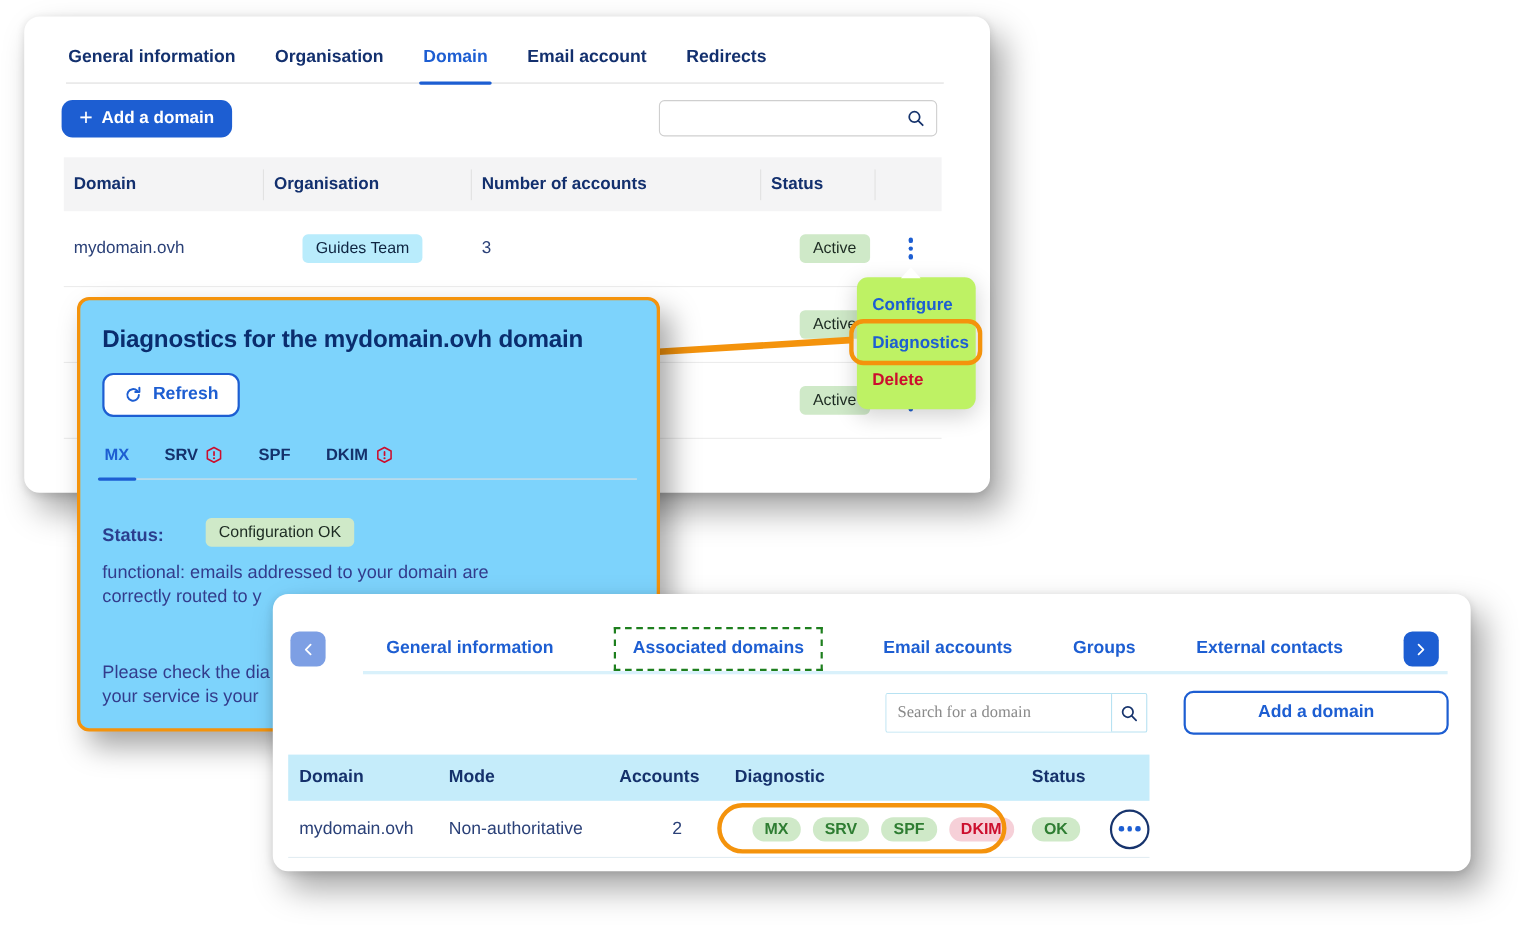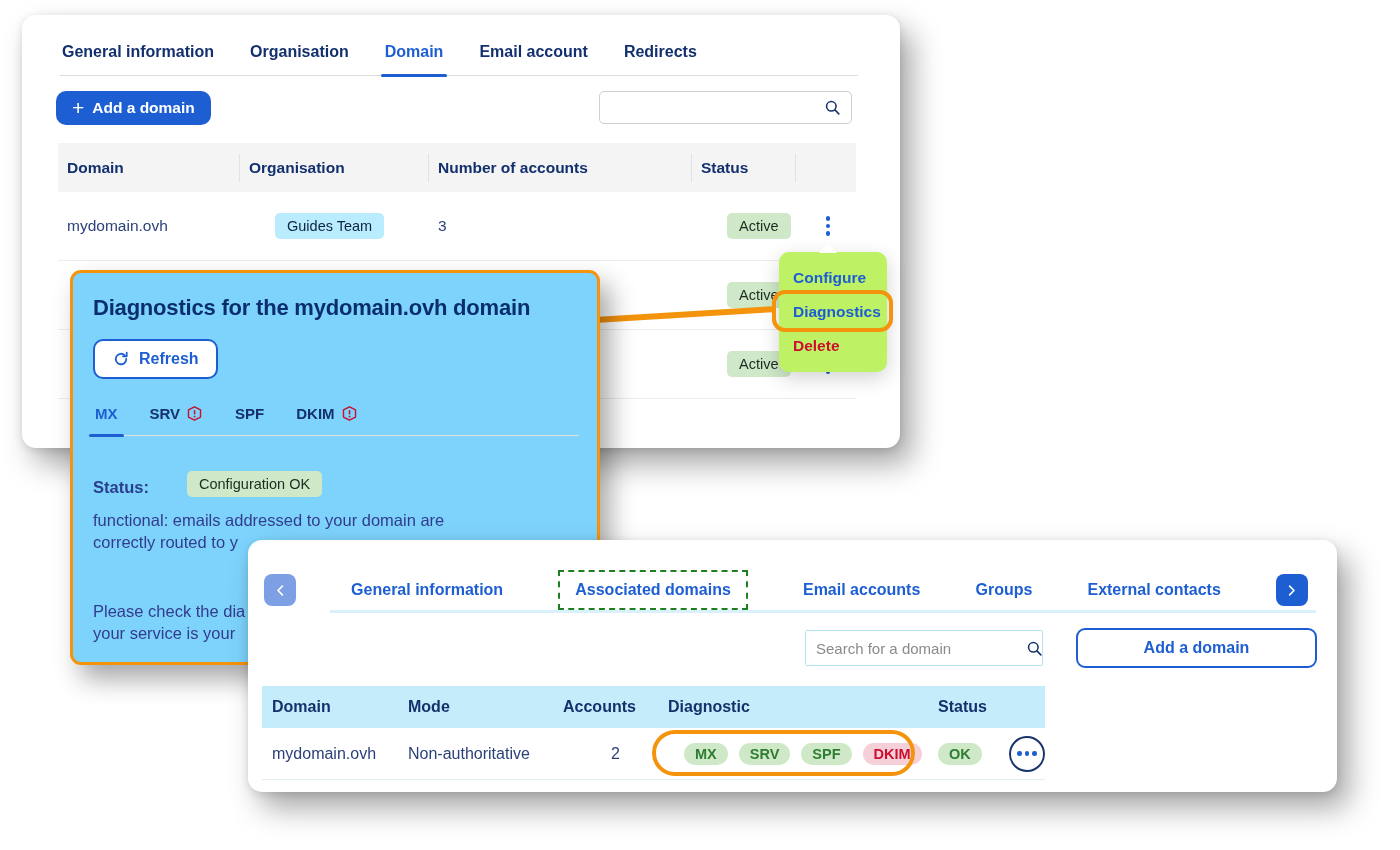--- a/index.html
+++ b/index.html
@@ -102,21 +102,21 @@
     display: flex; align-items: center; justify-content: center; }
   .chev.prev { background: #7d9fe4; }
   .chev.next { background: #1d5ed2; }
   .btab { font-size: 16px; font-weight: bold; color: #1d5ed2; cursor: pointer; white-space: nowrap; }
   .btab.selected { border: 2px dashed #1e7f1e; padding: 9px 15px; }
   .b-underline { position: absolute; left: 82px; top: 70px; width: 986px; height: 3px;
     background: #d9f1fb; }
   .b-search { position: absolute; left: 557px; top: 90px; width: 238px; height: 36px;
     border: 1px solid #b7e2f2; border-radius: 2px; display: flex; align-items: stretch; }
   .b-search input { flex: 1; border: none; outline: none; padding: 0 10px;
-    font-size: 15px; color: #1d4ed8; font-family: Liberation Sans, sans-serif; }
+    font-size: 15px; color: #1d4ed8; font-family: Liberation Serif, serif; }
   .b-search input::placeholder { color: #8a8a8a; }
   .b-search .sep { width: 1px; background: #b7e2f2; }
   .b-search .iconbox { width: 38px; display: flex; align-items: center;
     justify-content: center; cursor: pointer; }
   .add-btn2 { position: absolute; left: 828px; top: 88px; width: 241px; height: 40px;
     background: #fff; border: 2px solid #1d5ed2; border-radius: 9px; color: #1d5ed2;
     font-size: 16px; font-weight: bold; cursor: pointer; font-family: inherit; }
   .b-table { position: absolute; left: 14px; top: 146px; width: 783px; }
   .b-head { display: grid; grid-template-columns: 136px 165px 105px 260px 71px 46px;
     background: #c5ecfa; height: 42px; align-items: center;

